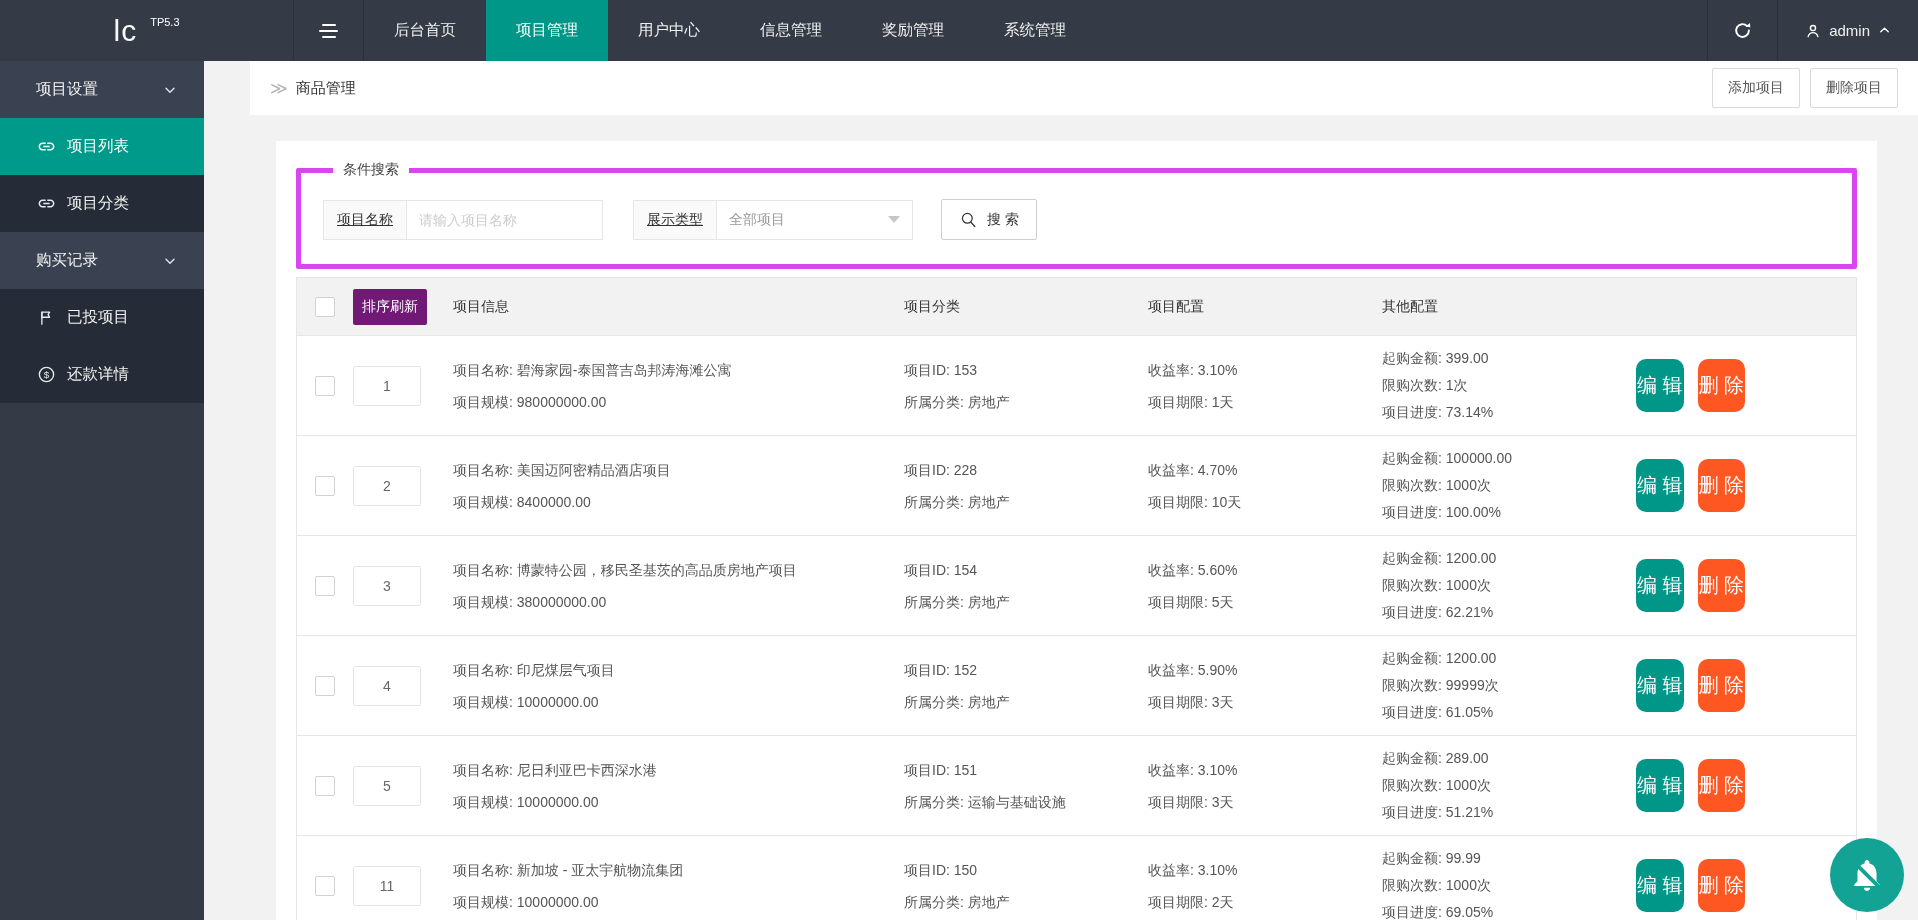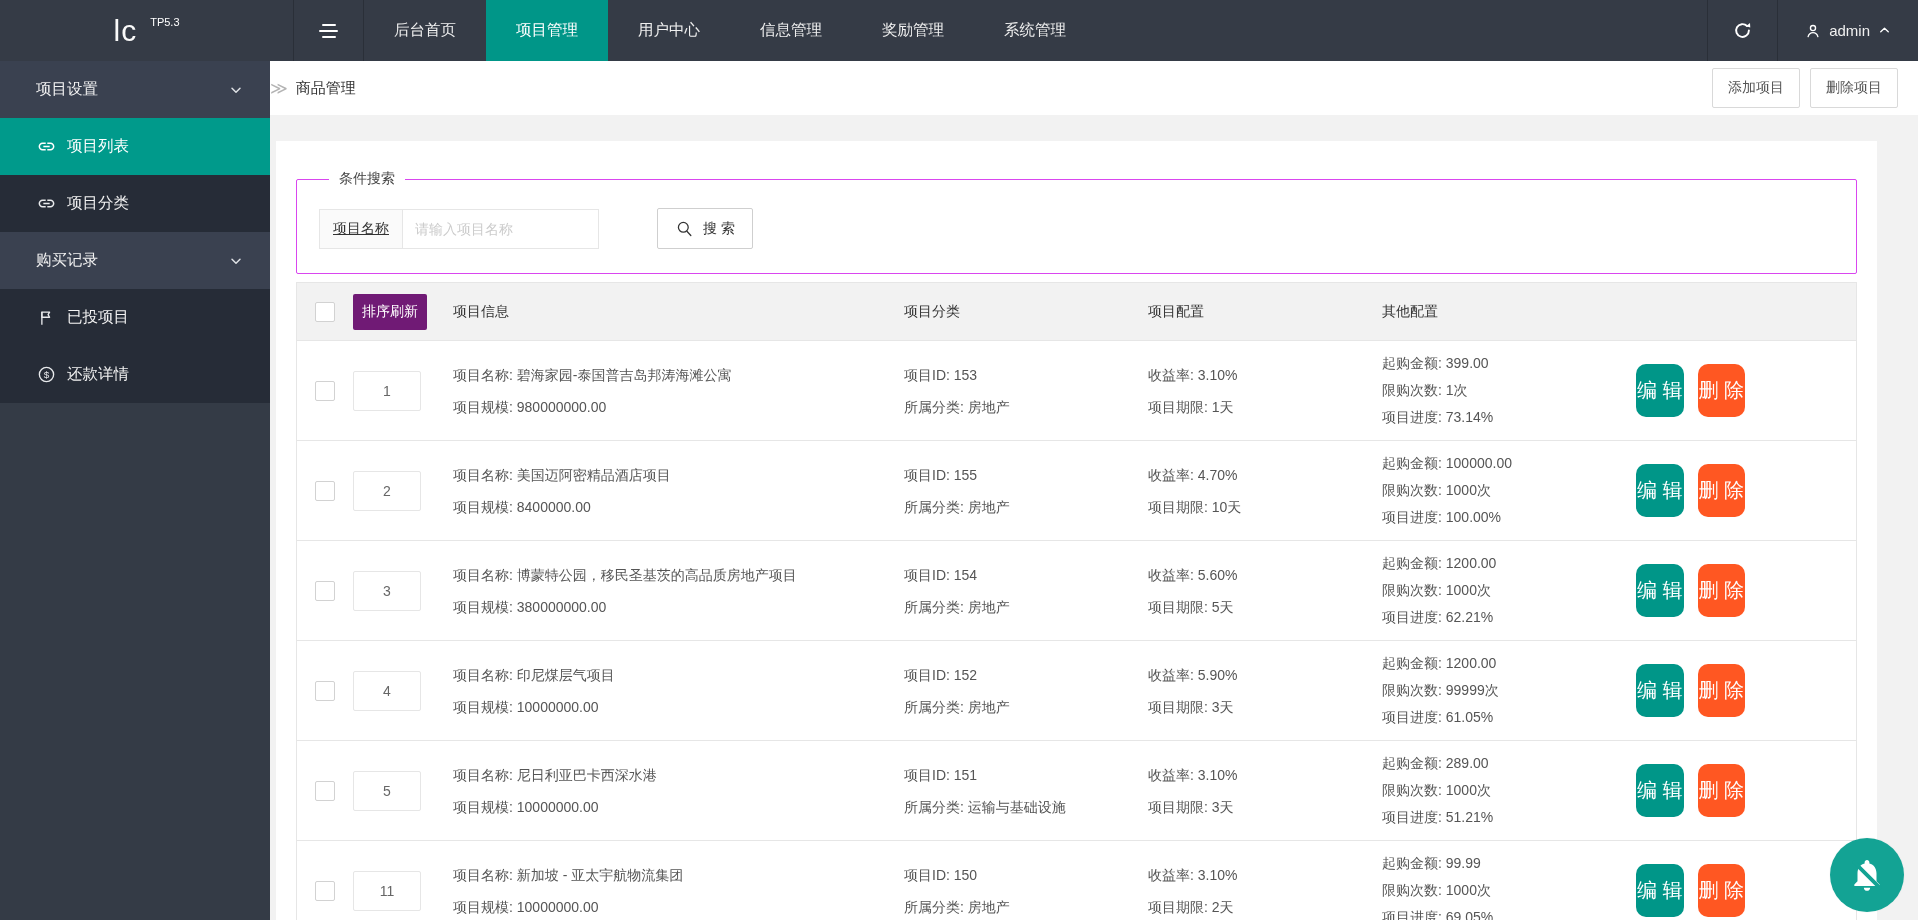--- a/index.html
+++ b/index.html
@@ -20,21 +20,21 @@
   .topnav { display:flex; align-items:stretch; }
   .nav-item { display:flex; align-items:center; padding:3px 30px; font-size:15.5px; cursor:pointer;text-align:center; }
   .nav-item.active { background:#009688; color:#fff; }
   .topbar-right { margin-left:auto; display:flex; align-items:stretch; }
   .icon-btn { width:70px; display:flex; align-items:center; justify-content:center;
     border-left:1px solid #2a2f38; cursor:pointer; }
   .user-menu { display:flex; align-items:center; gap:7px; padding:0 26px;
     border-left:1px solid #2a2f38; font-size:15px; cursor:pointer; }
 
   
-  .sidebar { position:fixed; top:61px; left:0; width:270px; bottom:0; background:#343b46; z-index:20; }
+  .sidebar { position:fixed; top:61px; left:0; width:204px; bottom:0; background:#343b46; z-index:20; }
   .side-item { height:57px; display:flex; align-items:center; padding-left:36px; padding-right:24px;
     font-size:15.5px; color:#f2f2f2; position:relative; cursor:pointer; }
   .side-item.group { background:#3a4150; }
   .side-item.leaf  { background:#262c37; }
   .side-item.active { background:#009a8b; color:#fff; }
   .side-item .mi { width:20px; height:20px; margin-right:11px; flex:0 0 auto; display:flex;
     align-items:center; justify-content:center; }
   .side-item .chev { position:absolute; right:26px; top:50%; transform:translateY(-50%); }
 
   
@@ -42,21 +42,21 @@
   .crumb-bar { height:54px; background:#fff; display:flex; align-items:center; padding:0 20px; }
   .crumb { display:flex; align-items:center; gap:8px; font-size:15px; color:#333; }
   .crumb-glyph { color:#b3b3b3; font-size:17px; }
   .crumb-actions { margin-left:auto; display:flex; gap:10px; }
   .btn-plain { background:#fff; border:1px solid #d9d9d9; border-radius:2px; padding:10px 15px;
     font-size:14px; color:#555; cursor:pointer; }
 
   .card { margin:26px 41px 0 26px; background:#fff; padding:20px; height:900px; }
 
   
-  fieldset.search { border:1px solid #d946ef; border-radius:2px; margin-top:9px; padding:20px 20px 24px 22px; }
+  fieldset.search { border:5px solid #d946ef; border-radius:2px; margin-top:0; padding:20px 20px 24px 22px; }
   fieldset.search legend { font-size:14px; color:#444; padding:0 10px; margin-left:10px; }
   .search-row { display:flex; align-items:center; }
   .input-group { display:flex; height:40px; }
   .ig-label { display:flex; align-items:center; padding:0 13px; font-size:14px; color:#333;
     background:#fafafa; border:1px solid #e6e6e6; white-space:nowrap;text-decoration:underline; }
   .ig-field { width:196px; border:1px solid #e6e6e6; border-left:none; padding:0 12px;
     font-size:14px; color:#333; outline:none; }
   .ig-field::placeholder { color:#ccc; }
   .select-box { width:196px; border:1px solid #e6e6e6; border-left:none; display:flex; align-items:center;
     padding:0 12px; font-size:14px; color:#999; position:relative; background:#fff; cursor:pointer; }
@@ -210,20 +210,27 @@
   <div class="card">
 
     <fieldset class="search">
       <legend>条件搜索</legend>
       <div class="search-row">
         <div class="input-group">
           <span class="ig-label">项目名称</span>
           <input class="ig-field" type="text" placeholder="请输入项目名称" style="">
         </div>
         <div class="gap30"></div>
+        <div class="input-group">
+          <span class="ig-label">展示类型</span>
+          <div class="select-box">
+            <span>全部项目</span>
+            <span class="caret"></span>
+          </div>
+        </div>
         <div class="gap28"></div>
         <button class="search-btn">
           <svg width="19" height="19" viewBox="0 0 24 24" fill="none" stroke="#333" stroke-width="1.6" stroke-linecap="round">
             <circle cx="10.5" cy="10.5" r="6.2"></circle>
               <line x1="15.3" y1="15.8" x2="20" y2="20.8"></line>
           </svg>
           <span>搜 索</span>
         </button>
       </div>
     </fieldset>
@@ -272,21 +279,21 @@
   <div class="grid tbl-row">
     <div class="c-check">
               <input type="checkbox" class="cb" style="">
             </div>
     <div><input class="sort-input" value="2" style=""></div>
     <div class="cell l2">
       <div>项目名称: 美国迈阿密精品酒店项目</div>
       <div>项目规模: 8400000.00</div>
     </div>
     <div class="cell l2">
-      <div>项目ID: 155</div>
+      <div>项目ID: 228</div>
       <div>所属分类: 房地产</div>
     </div>
     <div class="cell l2">
       <div>收益率: 4.70%</div>
       <div>项目期限: 10天</div>
     </div>
     <div class="cell l3">
       <div>起购金额: 100000.00</div>
       <div>限购次数: 1000次</div>
       <div>项目进度: 100.00%</div>

